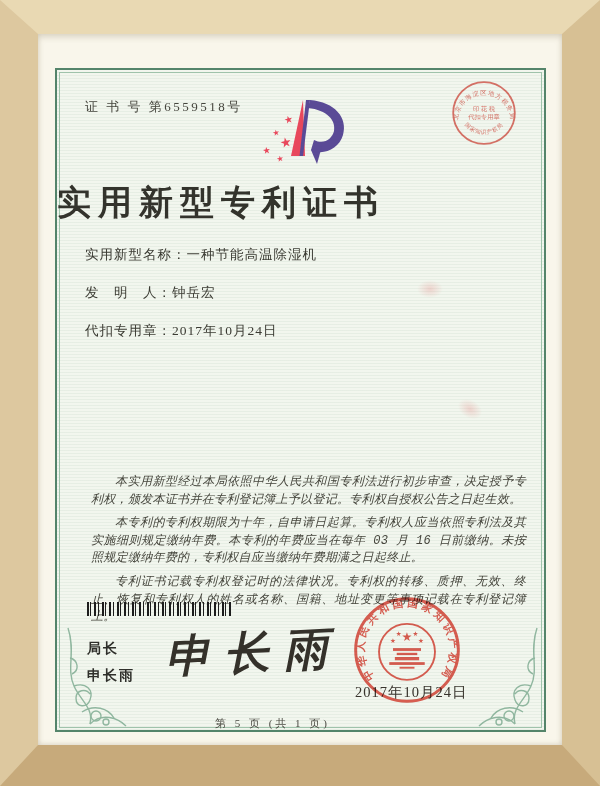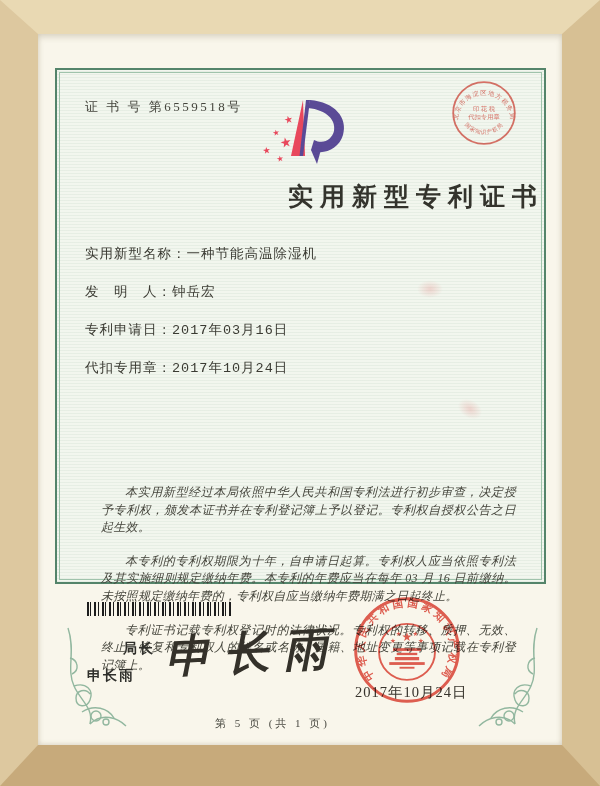--- a/index.html
+++ b/index.html
@@ -4,40 +4,40 @@
 <style>
   html,body{margin:0;padding:0;}
   body{width:600px;height:786px;font-family:"Liberation Serif","DejaVu Serif",serif;}
   .page{position:relative;width:600px;height:786px;overflow:hidden;background:#d4bd92;}
   
   .frame{position:absolute;inset:0;box-sizing:border-box;border-style:solid;
          border-width:34px 38px 41px 38px;
          border-color:#e9d9b3 #d7c094 #c7aa7b #ddc89f;}
   .paper{position:absolute;left:38px;top:34px;right:38px;bottom:41px;background:#f9f6eb;
          box-shadow:inset 0 3px 6px rgba(96,74,40,.20), inset 0 -2px 4px rgba(96,74,40,.10);}
-  .cert-border{position:absolute;left:17px;top:34px;width:491px;height:516px;box-sizing:border-box;
+  .cert-border{position:absolute;left:17px;top:34px;width:491px;height:664px;box-sizing:border-box;
          border:2px solid #54846a;
          background:
            repeating-linear-gradient(0deg, rgba(128,166,140,.10) 0 1px, rgba(255,255,255,0) 1px 3px),
            #f2f6ee;}
   .cert-border::before{content:"";position:absolute;inset:2px;border:1px solid #9fc3ab;pointer-events:none;}
   .abs{position:absolute;}
   .cert-no{left:28px;top:28px;font-size:13px;letter-spacing:2.5px;color:#45453d;}
-  .title{left:0;top:110px;width:100%;text-align:right;font-size:25px;font-weight:600;
+  .title{left:0;top:110px;width:100%;text-align:left;font-size:34px;font-weight:600;
          letter-spacing:7px;color:#33332c;}
-  .fields{left:28px;top:176px;right:28px;font-family:Liberation Mono, monospace;}
+  .fields{left:28px;top:176px;right:28px;}
   .field-row{height:18px;line-height:18px;margin-bottom:20px;font-size:13.5px;color:#3b3b33;letter-spacing:1px;white-space:nowrap;}
   .paras{left:28px;top:398px;width:447px;color:#45453c;}
-  .paras p{margin:16px;text-indent:2em;font-size:12px;line-height:17.6px;text-align:justify;
-           font-style:italic;letter-spacing:.3px;}
+  .paras p{margin:6px;text-indent:2em;font-size:12px;line-height:17.6px;text-align:justify;
+           font-style:italic;letter-spacing:.3px;font-family:Liberation Mono, monospace;}
   .barcode{left:30px;top:532px;width:146px;height:14px;background:
       repeating-linear-gradient(90deg,#1d1d1d 0 2px,transparent 2px 3px,#1d1d1d 3px 4px,
       transparent 4px 7px,#1d1d1d 7px 9px,transparent 9px 11px,#1d1d1d 11px 12px,transparent 12px 15px);}
   .signer-title{left:30px;top:570px;font-family:"Liberation Sans","DejaVu Sans",sans-serif;
-      font-size:14px;font-weight:600;color:#2f2f2b;letter-spacing:2px;margin-left:36px;}
+      font-size:14px;font-weight:600;color:#2f2f2b;letter-spacing:2px;}
   .signer-name{left:30px;top:597px;font-family:"Liberation Sans","DejaVu Sans",sans-serif;
       font-size:14px;font-weight:600;color:#2f2f2b;letter-spacing:2px;}
   .signature{left:108px;top:552px;width:210px;font-size:45px;color:#34312a;font-weight:700;
       font-style:italic;letter-spacing:14px;transform:rotate(-3deg);white-space:nowrap;}
   .issue-date{left:298px;top:613px;font-size:14.5px;color:#37332c;letter-spacing:1px;z-index:1;}
   .footer{left:0;right:56px;top:646px;text-align:center;font-size:11px;color:#4a4a42;letter-spacing:3px;}
   .seal{mix-blend-mode:multiply;}
   .tax-seal{left:392px;top:8px;width:70px;height:70px;opacity:.82;}
   .office-seal{left:294px;top:524px;width:112px;height:112px;opacity:.88;z-index:2;}
   .ornament{width:72px;height:104px;opacity:.8;}
@@ -84,21 +84,20 @@
         </text>
         <text x="50" y="47" font-size="9" fill="#dc564c" text-anchor="middle">印 花 税</text>
         <text x="50" y="59" font-size="9" fill="#dc564c" text-anchor="middle">代扣专用章</text>
       </svg>
 
       <div class="abs title">实用新型专利证书</div>
 
       <div class="abs fields">
         <div class="field-row"><span>实用新型名称：</span><span>一种节能高温除湿机</span></div>
         <div class="field-row"><span>发　明　人：</span><span>钟岳宏</span></div>
-        <div class="field-row"><span>专利申请日：</span><span>2017年03月16日</span></div>
         <div class="field-row"><span>代扣专用章：</span><span>2017年10月24日</span></div>
       </div>
 
       <div class="abs paras">
         <p>本实用新型经过本局依照中华人民共和国专利法进行初步审查，决定授予专利权，颁发本证书并在专利登记簿上予以登记。专利权自授权公告之日起生效。</p>
         <p>本专利的专利权期限为十年，自申请日起算。专利权人应当依照专利法及其实施细则规定缴纳年费。本专利的年费应当在每年 03 月 16 日前缴纳。未按照规定缴纳年费的，专利权自应当缴纳年费期满之日起终止。</p>
         <p>专利证书记载专利权登记时的法律状况。专利权的转移、质押、无效、终止、恢复和专利权人的姓名或名称、国籍、地址变更等事项记载在专利登记簿上。</p>
       </div>
 
       <div class="abs barcode"></div>

